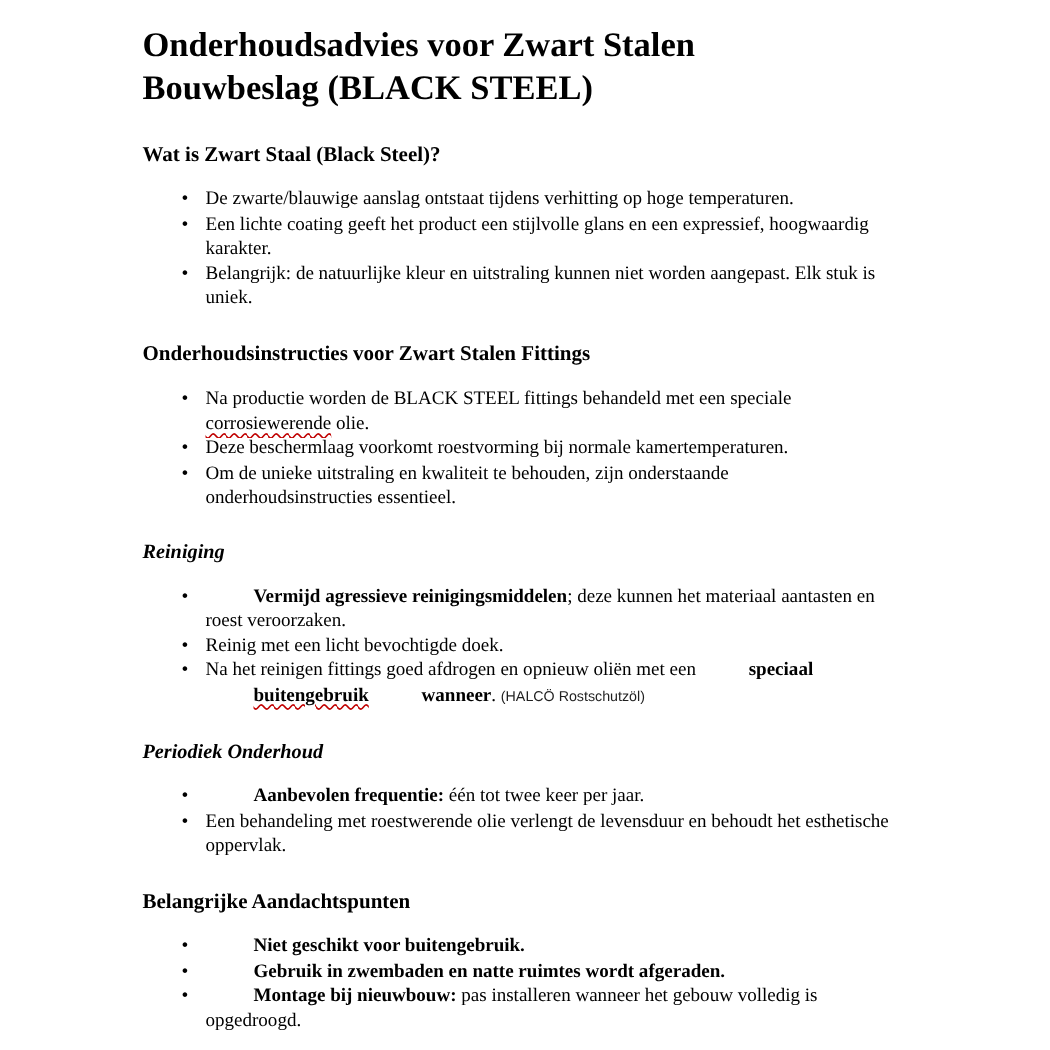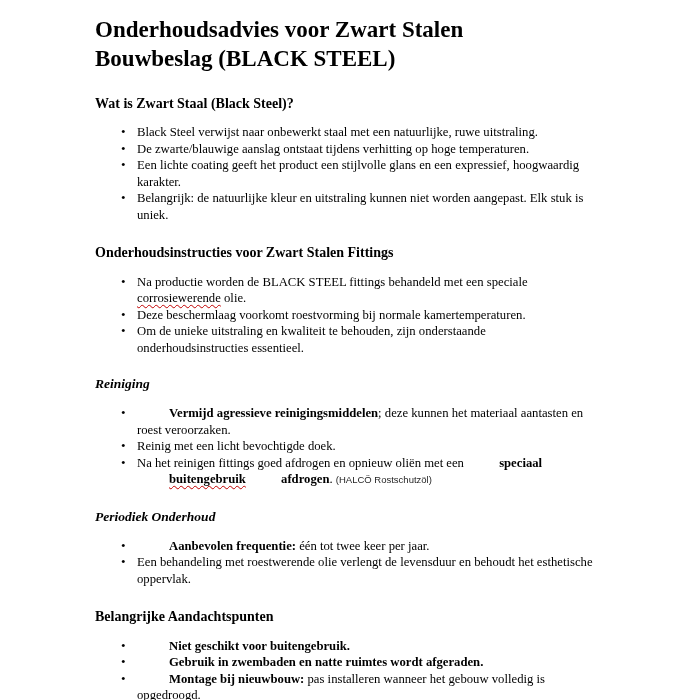--- a/index.html
+++ b/index.html
@@ -73,36 +73,35 @@
   }
 </style>
 </head>
 <body>
 
 <div class="page">
   <h1 class="doc-title">Onderhoudsadvies voor Zwart Stalen Bouwbeslag (BLACK STEEL)</h1>
   <div>
       <h2 class="sec-heading">Wat is Zwart Staal (Black Steel)?</h2>
       <ul class="bullet-list">
-        <li><span>Black Steel verwijst naar onbewerkt staal met een natuurlijke, ruwe uitstraling.</span></li>
         <li><span>De zwarte/blauwige aanslag ontstaat tijdens verhitting op hoge temperaturen.</span></li>
         <li><span>Een lichte coating geeft het product een stijlvolle glans en een expressief, hoogwaardig karakter.</span></li>
         <li><span>Belangrijk: de natuurlijke kleur en uitstraling kunnen niet worden aangepast. Elk stuk is uniek.</span></li>
       </ul>
       <h2 class="sec-heading">Onderhoudsinstructies voor Zwart Stalen Fittings</h2>
       <ul class="bullet-list">
         <li><span>Na productie worden de BLACK STEEL fittings behandeld met een speciale </span><span class="misspelled">corrosiewerende</span><span> olie.</span></li>
         <li><span>Deze beschermlaag voorkomt roestvorming bij normale kamertemperaturen.</span></li>
         <li><span>Om de unieke uitstraling en kwaliteit te behouden, zijn onderstaande onderhoudsinstructies essentieel.</span></li>
       </ul>
       <h3 class="sub-heading">Reiniging</h3>
       <ul class="bullet-list">
         <li><span class="bold">Vermijd agressieve reinigingsmiddelen</span><span>; deze kunnen het materiaal aantasten en roest veroorzaken.</span></li>
         <li><span>Reinig met een licht bevochtigde doek.</span></li>
-        <li><span>Na het reinigen fittings goed afdrogen en opnieuw oliën met een </span><span class="bold">speciaal </span><span class="bold misspelled">buitengebruik</span><span class="bold"> afdrogen</span><span>.   </span><span class="small-note">(HALCÖ Rostschutzöl)</span></li>
+        <li><span>Na het reinigen fittings goed afdrogen en opnieuw oliën met een </span><span class="bold">speciaal </span><span class="bold misspelled">buitengebruik</span><span class="bold"> wanneer</span><span>.   </span><span class="small-note">(HALCÖ Rostschutzöl)</span></li>
       </ul>
       <h3 class="sub-heading">Periodiek Onderhoud</h3>
       <ul class="bullet-list">
         <li><span class="bold">Aanbevolen frequentie:</span><span> één tot twee keer per jaar.</span></li>
         <li><span>Een behandeling met roestwerende olie verlengt de levensduur en behoudt het esthetische oppervlak.</span></li>
       </ul>
       <h2 class="sec-heading">Belangrijke Aandachtspunten</h2>
       <ul class="bullet-list">
         <li><span class="bold">Niet geschikt voor buitengebruik.</span></li>
         <li><span class="bold">Gebruik in zwembaden en natte ruimtes wordt afgeraden.</span></li>

